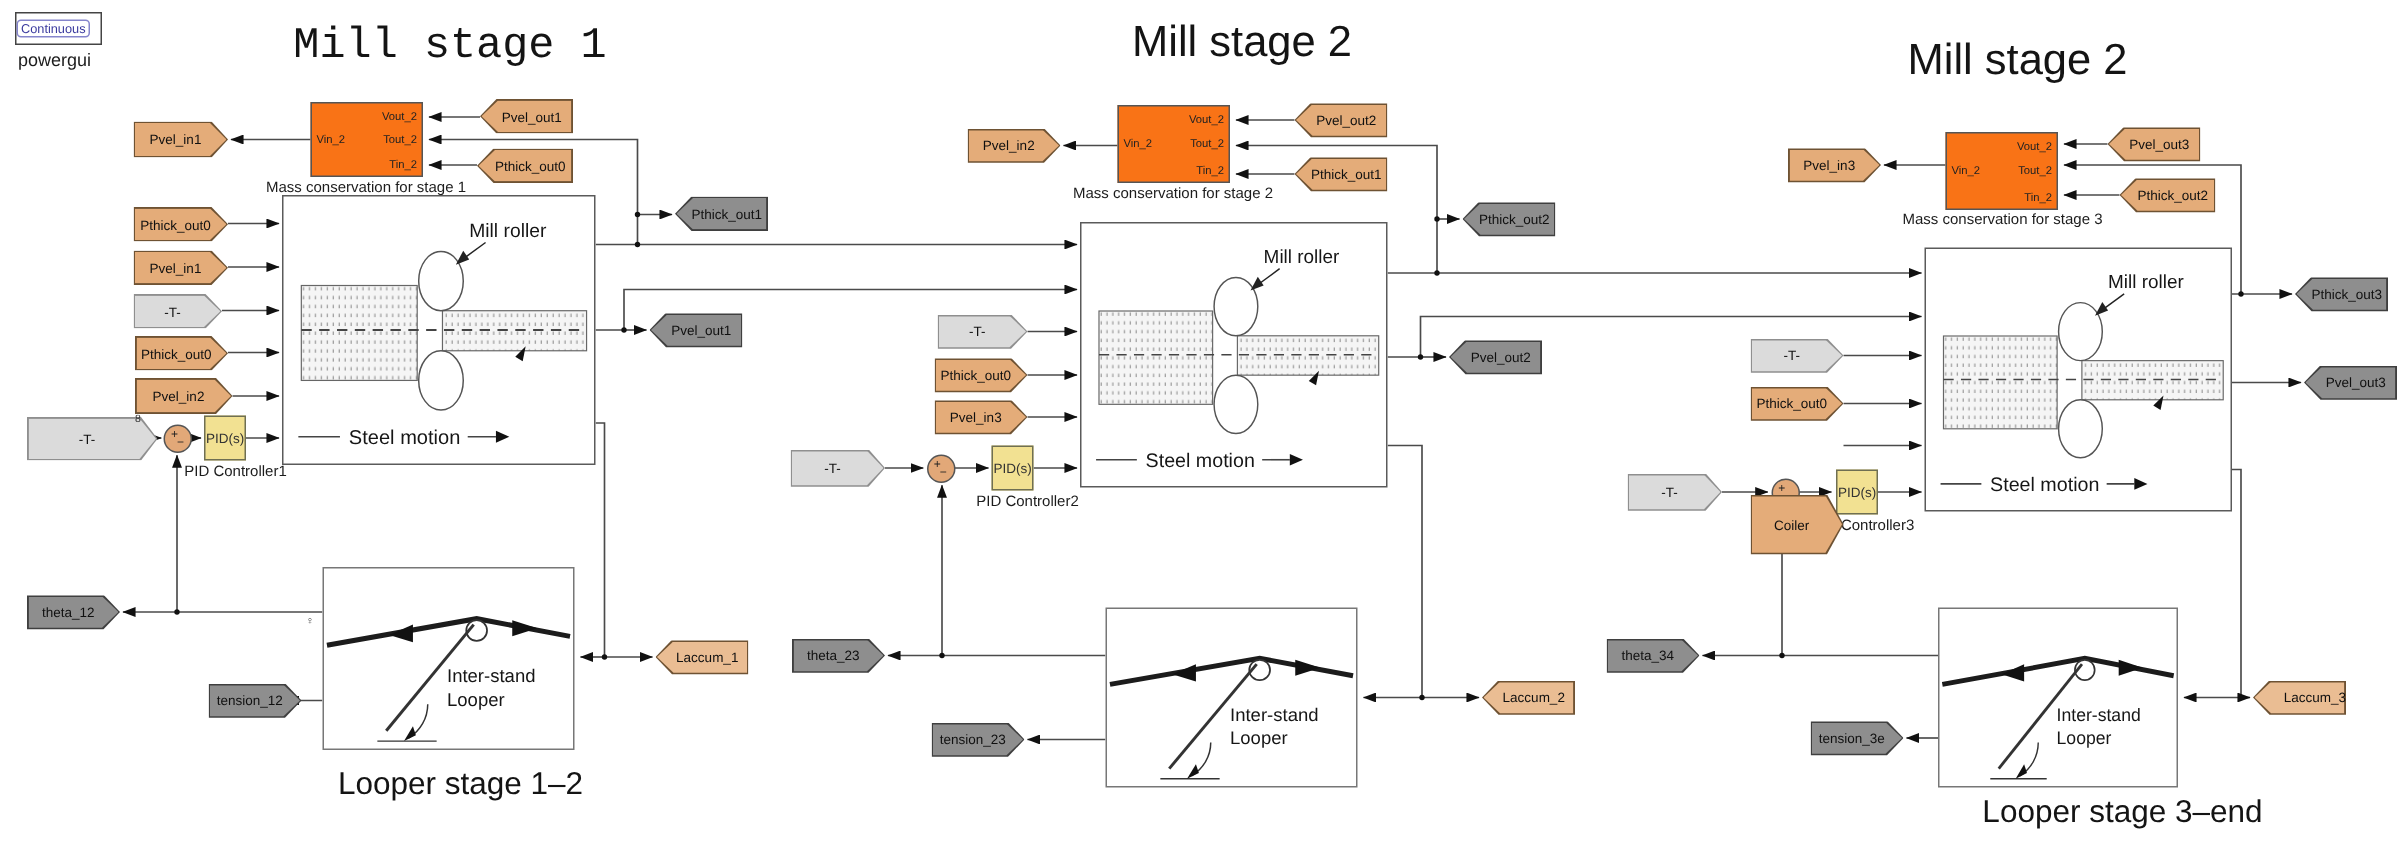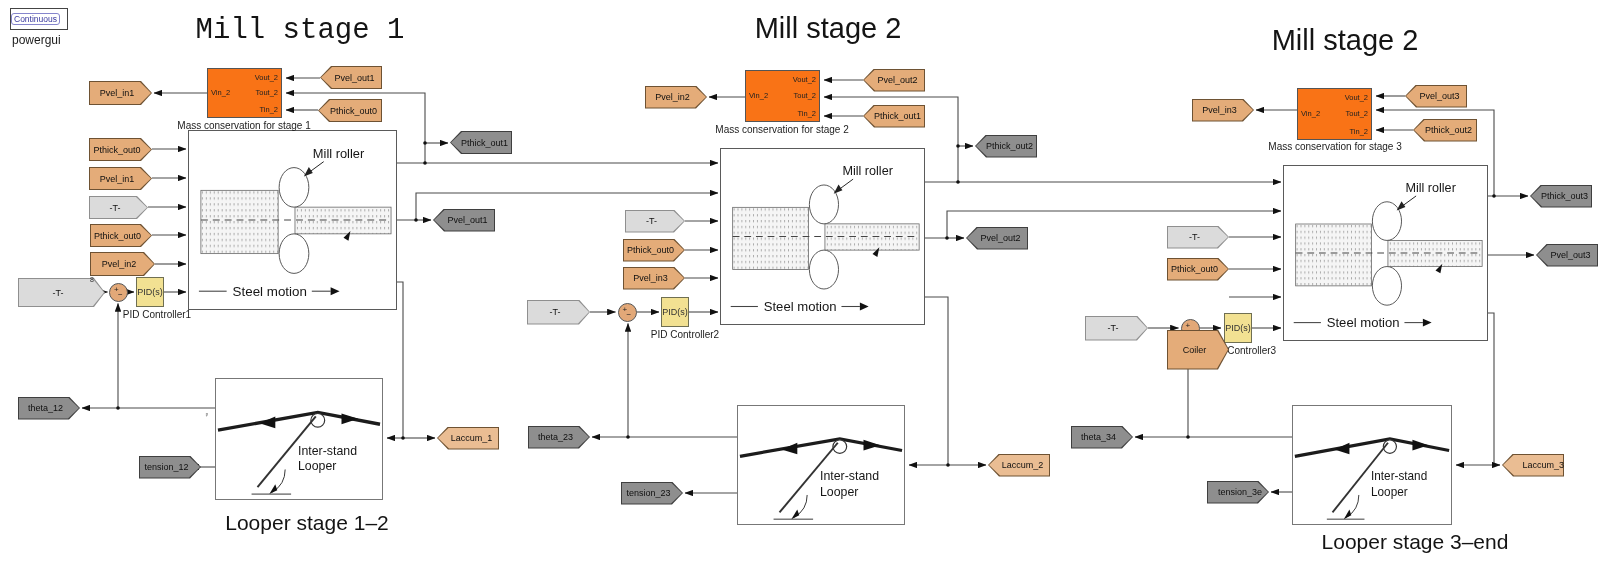--- a/index.html
+++ b/index.html
@@ -500,21 +500,21 @@
       <i class="bg"></i>
       <i class="fg"></i>
       <span>Pvel_out3</span>
     </div>
 
   <div class="tag pr dk" style="left:1071px;top:425.5px;width:62px;height:23px;">
       <i class="bg"></i>
       <i class="fg"></i>
       <span>theta_34</span>
     </div>
-  <div class="tag pr dk" style="left:1207px;top:480.5px;width:62px;height:23px;justify-content:flex-end;">
+  <div class="tag pr dk" style="left:1207px;top:480.5px;width:62px;height:23px;">
       <i class="bg"></i>
       <i class="fg"></i>
       <span>tension_3e</span>
     </div>
   <div class="tag pl lac" style="left:1502px;top:453.5px;width:62px;height:23px;justify-content:flex-end;">
       <i class="bg"></i>
       <i class="fg"></i>
       <span>Laccum_3</span>
     </div>
 

